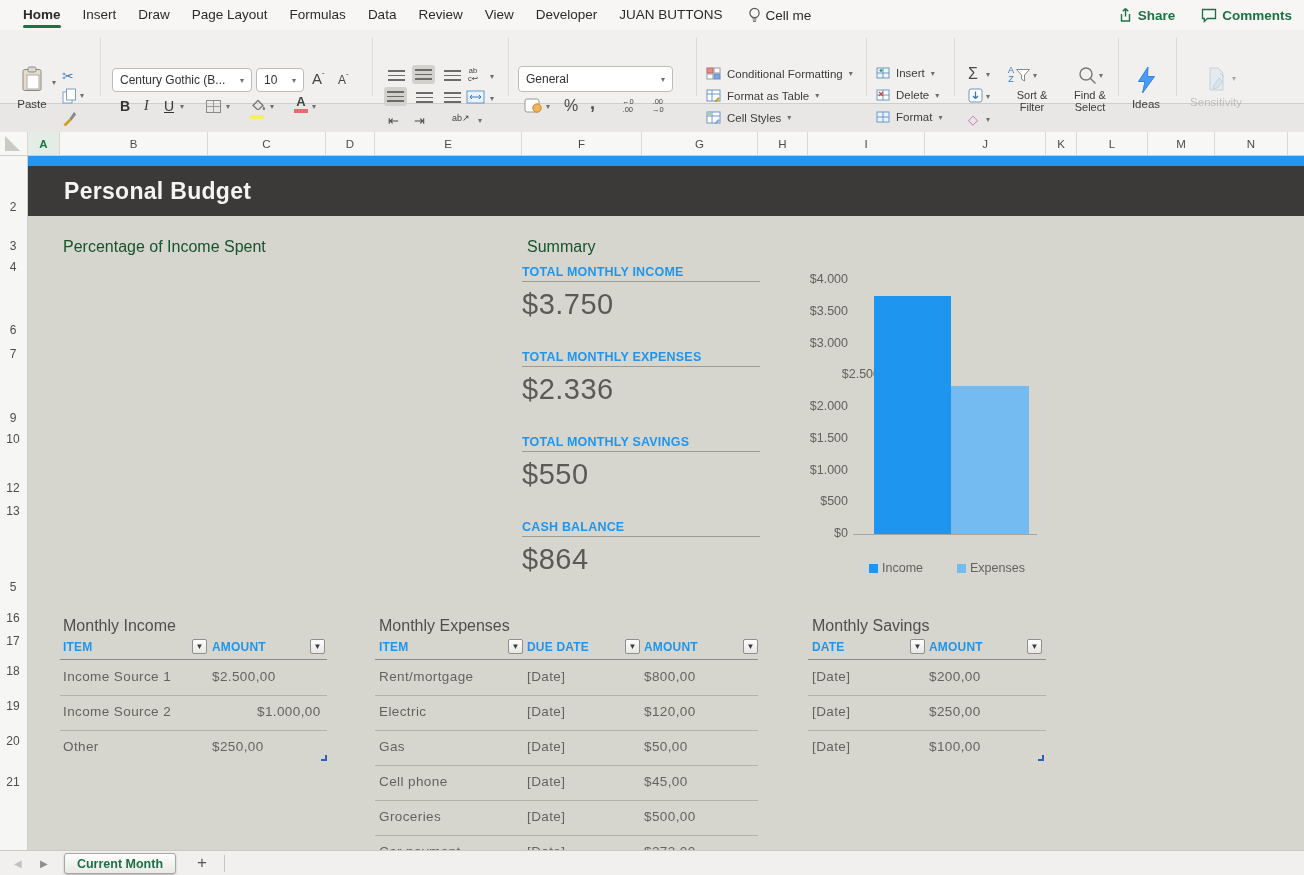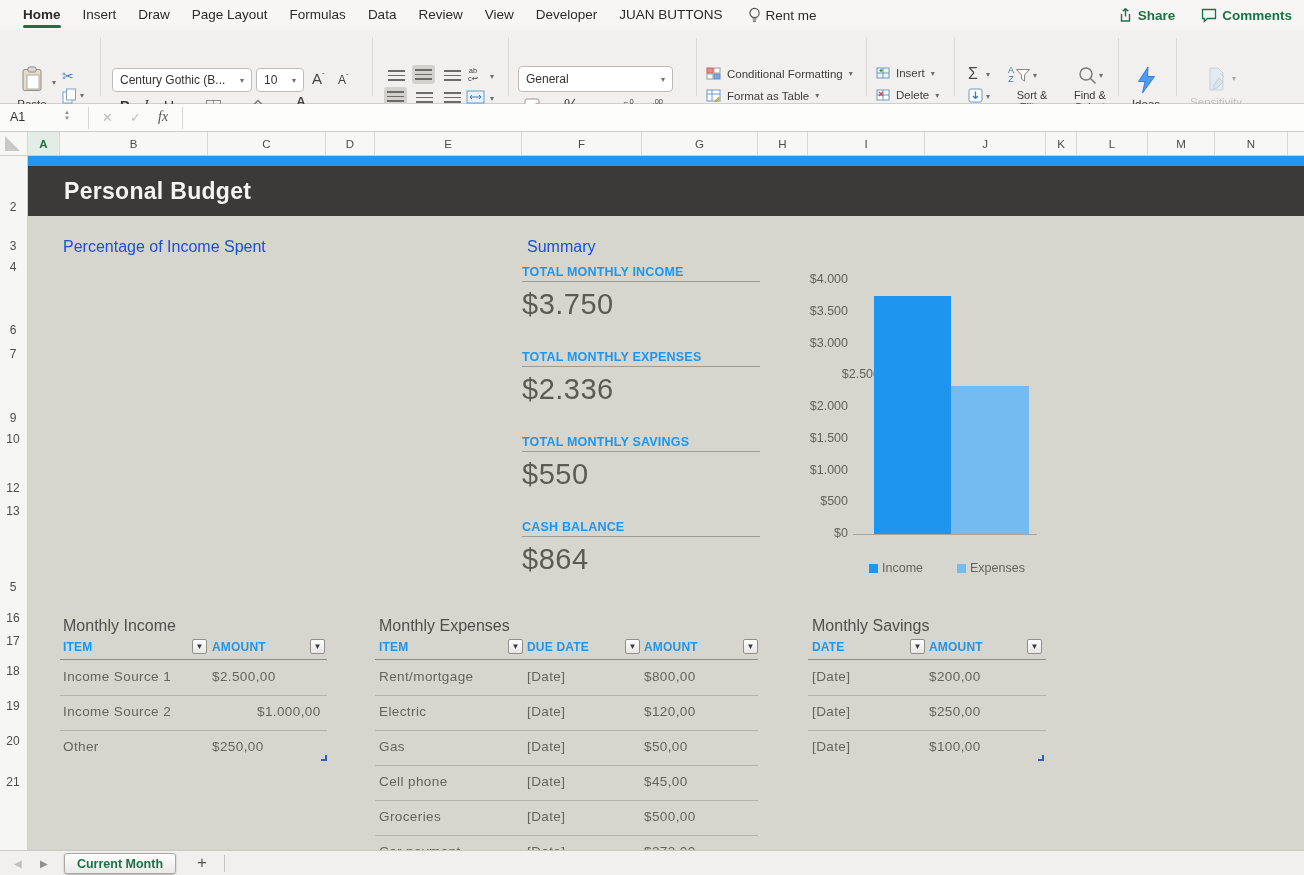--- a/index.html
+++ b/index.html
@@ -42,21 +42,21 @@
 .colcell.sel{background:#e4ece6;color:#1e7145;font-weight:bold}
 #corner{position:absolute;left:0;top:0;width:28px;height:23px;border-right:1px solid #d9d8d5}
 #corner .tri{position:absolute;left:5px;bottom:4px;width:0;height:0;border-bottom:15px solid #c9c9c6;border-right:15px solid transparent}
 #gutter{position:absolute;left:0;top:156px;width:28px;height:694px;background:#f6f6f4;border-right:1px solid #cfcecb}
 .rownum{position:absolute;left:0;width:26px;text-align:center;font-size:12px;color:#4c4c4a}
 
 #canvas{position:absolute;left:28px;top:156px;width:1276px;height:694px;background:#d7d6ce;overflow:hidden}
 #band{position:absolute;left:0;top:0;width:100%;height:10px;background:#2196f3}
 #titlebar{position:absolute;left:0;top:10px;width:100%;height:50px;background:#3b3a38}
 #titlebar span{position:absolute;left:36px;top:0;line-height:50px;font-size:23px;color:#f4f4f2;font-weight:600;letter-spacing:.3px}
-.secheading{position:absolute;font-size:16px;color:#1d4ed8}
+.secheading{position:absolute;font-size:16px;color:#14532d}
 
 #donut{position:absolute;border-radius:50%}
 #donutHole{position:absolute;border-radius:50%;background:#d7d6ce;display:flex;align-items:center;justify-content:center}
 #donutLabel{font-size:52px;color:#626260;letter-spacing:1px}
 
 .sumlabel{position:absolute;font-size:12.5px;font-weight:bold;color:#1e96f0;letter-spacing:.2px}
 .sumline{position:absolute;height:1px;background:#9c9b94}
 .sumvalue{position:absolute;font-size:29px;color:#5b5b56;letter-spacing:.5px}
 
 .ytick{position:absolute;width:70px;text-align:right;font-size:12.5px;color:#62625d}
@@ -95,21 +95,21 @@
         <div class="mtab">Review</div>
         <div class="mtab">View</div>
         <div class="mtab">Developer</div>
         <div class="mtab">JUAN BUTTONS</div>
       </div>
     <div id="tellme">
       <svg width="13" height="17" viewBox="0 0 13 17">
           <circle cx="6.5" cy="6" r="4.6" fill="none" stroke="#555" stroke-width="1.2"></circle>
           <path d="M4.5 12h4M5 14.2h3" stroke="#555" stroke-width="1.2" fill="none"></path>
         </svg>
-      <span>Rent me</span>
+      <span>Cell me</span>
     </div>
     <div id="mbright">
       <div class="greenbtn">
         <svg width="15" height="16" viewBox="0 0 15 16">
             <path d="M3.5 7v7h8V7" fill="none" stroke="#1e7145" stroke-width="1.4"></path>
             <path d="M7.5 9.5V1.5M7.5 1.5L4.8 4.2M7.5 1.5l2.7 2.7" stroke="#1e7145" stroke-width="1.4" fill="none"></path>
           </svg>
         <span>Share</span>
       </div>
       <div class="greenbtn">
@@ -325,30 +325,20 @@
       <svg width="20" height="26" viewBox="0 0 20 26">
           <path d="M4 2h8l5 5v17H4z" fill="#dbe7f3" stroke="#9fb8d0"></path>
           <path d="M14 7l4 4" stroke="#9fb8d0"></path>
           <path d="M13 12l4 4-6 6-4 1 1-4z" fill="#c7d9ea" stroke="#9fb8d0"></path>
         </svg>
       <span class="chev abs" style="left:46px;top:8px">▾</span>
       <div class="rlabel" style="color:#9a9a98">Sensitivity</div>
     </div>
   </div>
 
-  <div id="fbar">
-    <div id="namebox">A1</div>
-    <div class="abs" style="left:64px;top:5px;font-size:6px;line-height:6px;color:#8b8b89;text-align:center">▲<br>▼</div>
-    <div class="fdiv" style="left:88px"></div>
-    <div class="abs" style="left:102px;top:6px;font-size:13px;color:#bcbcba">✕</div>
-    <div class="abs" style="left:130px;top:6px;font-size:13px;color:#bcbcba">✓</div>
-    <div class="abs" style="left:158px;top:5px;font-size:14px;font-style:italic;color:#555;font-family:'Liberation Serif',serif">fx</div>
-    <div class="fdiv" style="left:182px"></div>
-    <div class="abs" style="left:184px;top:0;right:0;height:27px;background:#fdfdfc"></div>
-  </div>
 
   <div id="colheaders">
     <div id="corner">
         <div class="tri"></div>
       </div>
   <div class="colcell sel" style="left: 28px; width: 32px;">A</div>
       <div class="colcell" style="left: 60px; width: 148px;">B</div>
       <div class="colcell" style="left: 208px; width: 118px;">C</div>
       <div class="colcell" style="left: 326px; width: 49px;">D</div>
       <div class="colcell" style="left: 375px; width: 147px;">E</div>

